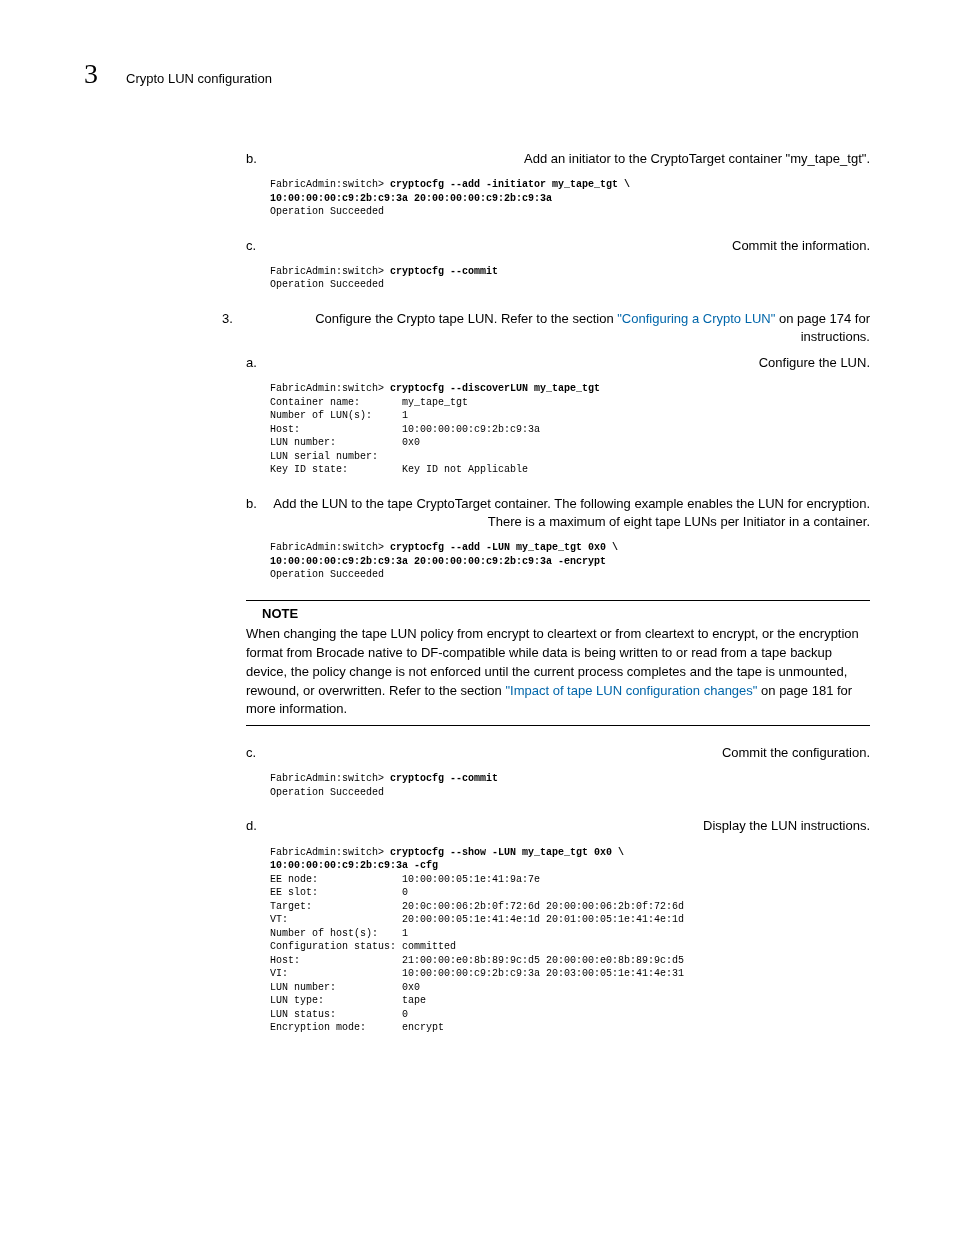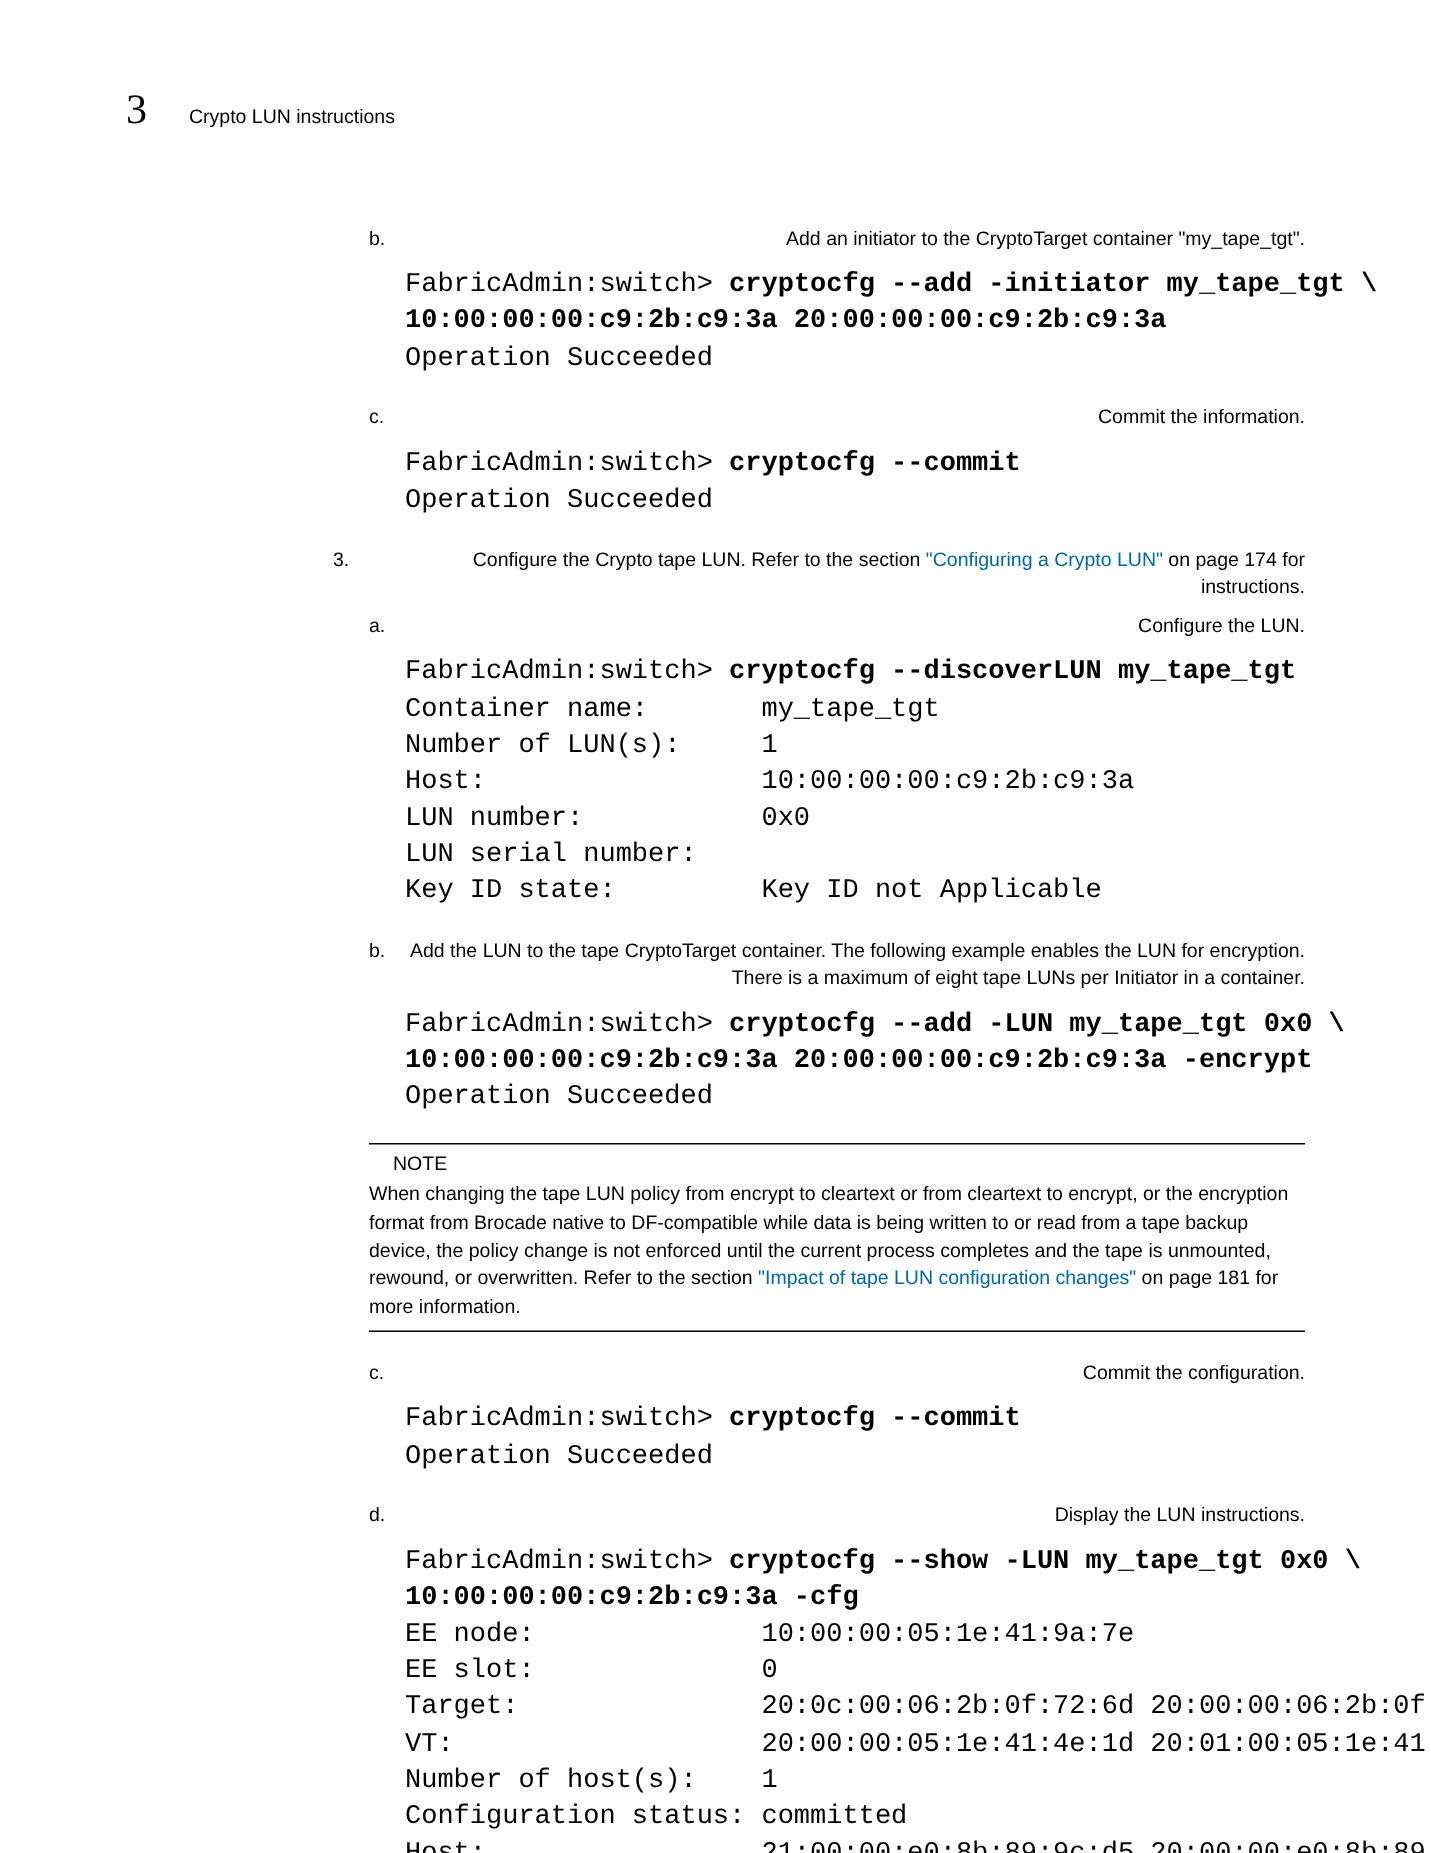--- a/index.html
+++ b/index.html
@@ -46,55 +46,55 @@
     flex: 1;
     text-align: right;
   }
   .step-outer {
     margin-left: -24px;
     display: flex;
     margin-bottom: 8px;
   }
   .code {
     font-family: "Courier New", Courier, monospace;
-    font-size: 18px;
+    font-size: 10px;
     white-space: pre;
     margin: 10px 0 18px 24px;
     line-height: 1.35;
   }
   .code .b { font-weight: bold; }
   .link { color: #0066aa; }
   .note-rule {
     border: none;
     border-top: 1px solid #000;
     margin: 18px 0 4px 0;
   }
   .note-label {
-    font-weight: normal;
+    font-weight: bold;
     font-size: 13px;
     margin-bottom: 2px;
     padding-left: 16px;
   }
   .note-body {
     line-height: 1.45;
   }
   .note-rule-bottom {
     border: none;
     border-top: 1px solid #000;
     margin: 6px 0 18px 0;
   }
   .b { font-weight: normal; }
 </style>
 </head>
 <body>
 
 <div class="page">
   <div class="header">
     <span class="chapter-number">3</span>
-    <span class="chapter-title">Crypto LUN instructions</span>
+    <span class="chapter-title">Crypto LUN configuration</span>
   </div>
 
   <div class="content">
 
     <div class="step">
       <div class="step-marker">b.</div>
       <div class="step-body">Add an initiator to the CryptoTarget container "my_tape_tgt".</div>
     </div>
     <div class="code"><span>FabricAdmin:switch&gt; </span><span class="b">cryptocfg --add -initiator my_tape_tgt \
 10:00:00:00:c9:2b:c9:3a 20:00:00:00:c9:2b:c9:3a</span><span>

